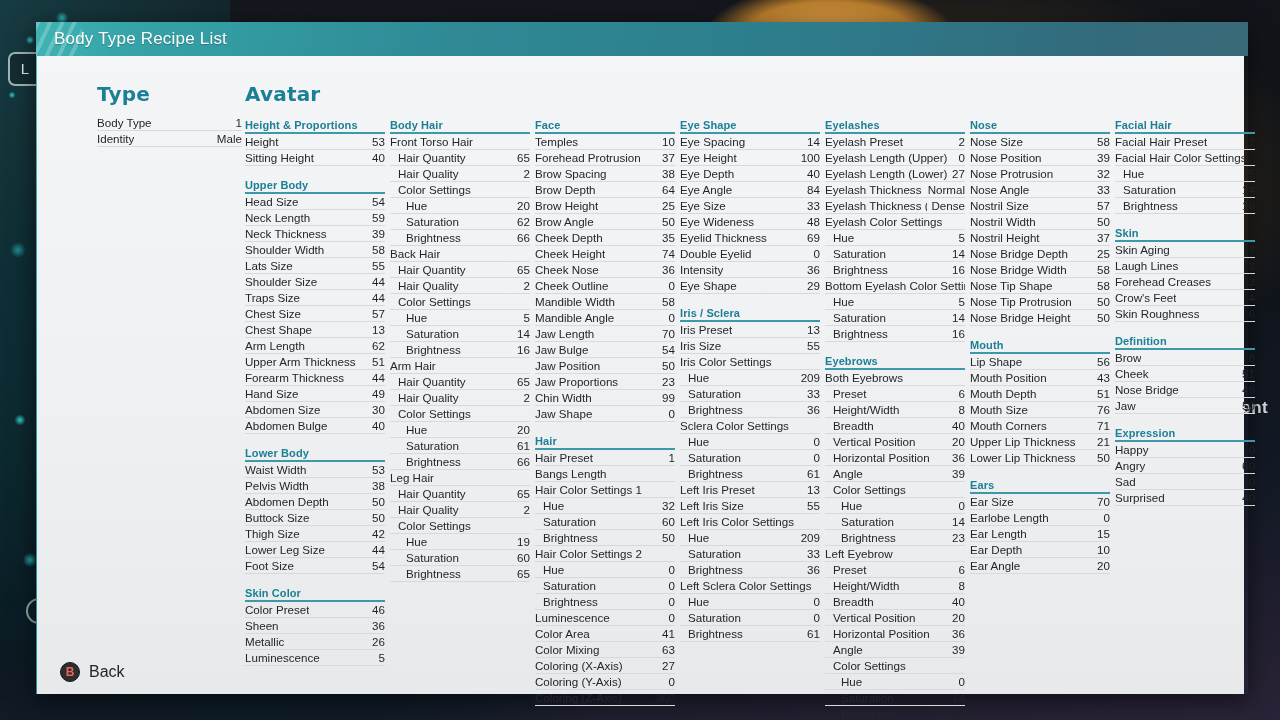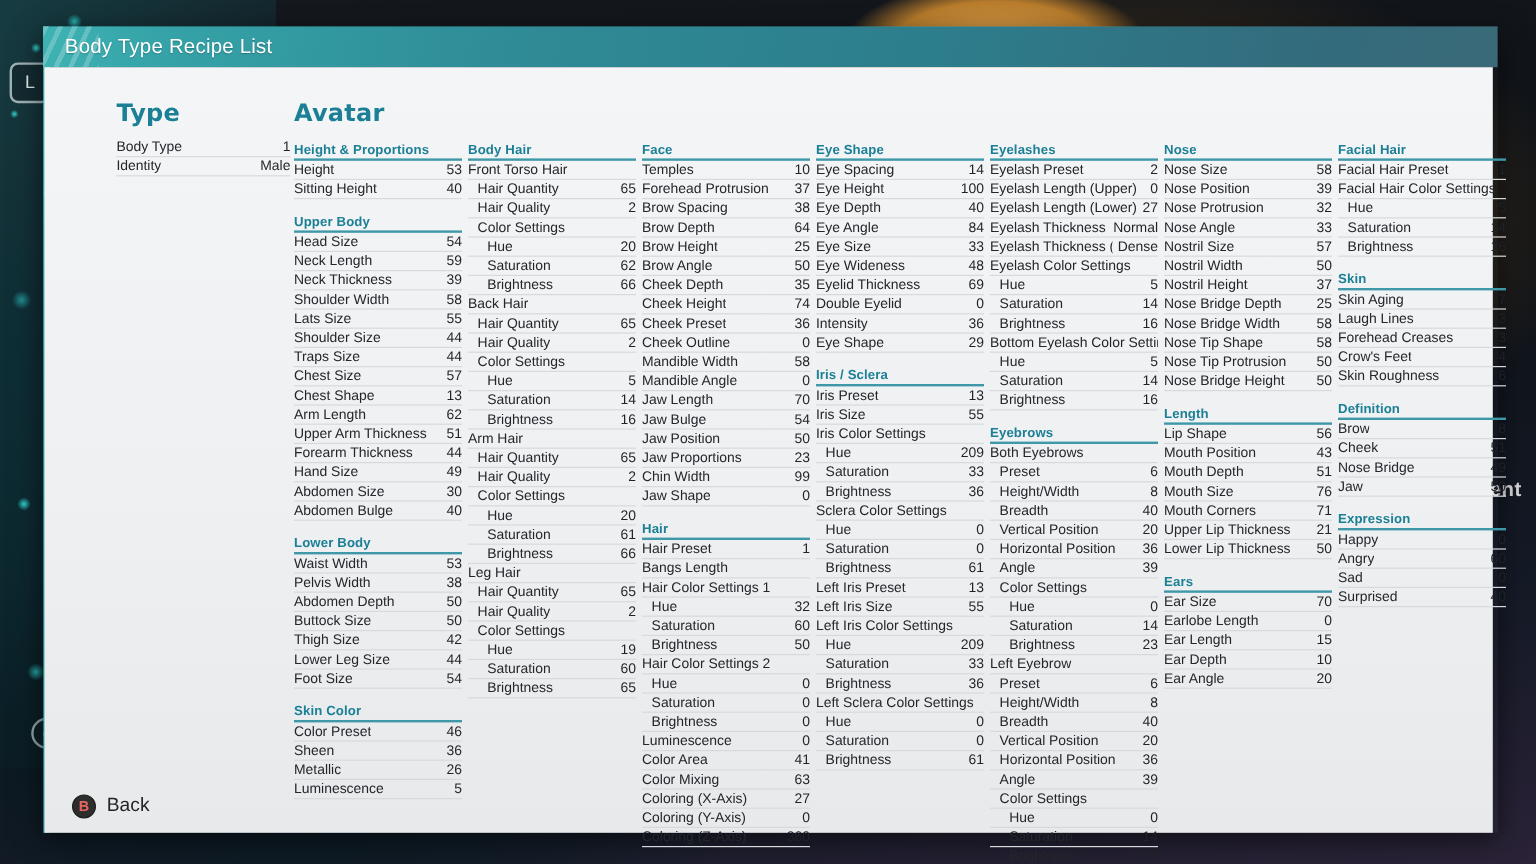--- a/index.html
+++ b/index.html
@@ -433,21 +433,21 @@
           </div>
           <div class="row">
             <span class="lbl">Cheek Depth</span>
             <span class="val">35</span>
           </div>
           <div class="row">
             <span class="lbl">Cheek Height</span>
             <span class="val">74</span>
           </div>
           <div class="row">
-            <span class="lbl">Cheek Preset</span>
+            <span class="lbl">Cheek Nose</span>
             <span class="val">36</span>
           </div>
           <div class="row">
             <span class="lbl">Cheek Outline</span>
             <span class="val">0</span>
           </div>
           <div class="row">
             <span class="lbl">Mandible Width</span>
             <span class="val">58</span>
           </div>
@@ -847,21 +847,21 @@
           </div>
           <div class="row">
             <span class="lbl">Nose Tip Protrusion</span>
             <span class="val">50</span>
           </div>
           <div class="row">
             <span class="lbl">Nose Bridge Height</span>
             <span class="val">50</span>
           </div>
           <div class="sec-gap"></div>
-          <div class="sec-head">Length</div>
+          <div class="sec-head">Mouth</div>
           <div class="row">
             <span class="lbl">Lip Shape</span>
             <span class="val">56</span>
           </div>
           <div class="row">
             <span class="lbl">Mouth Position</span>
             <span class="val">43</span>
           </div>
           <div class="row">
             <span class="lbl">Mouth Depth</span>

